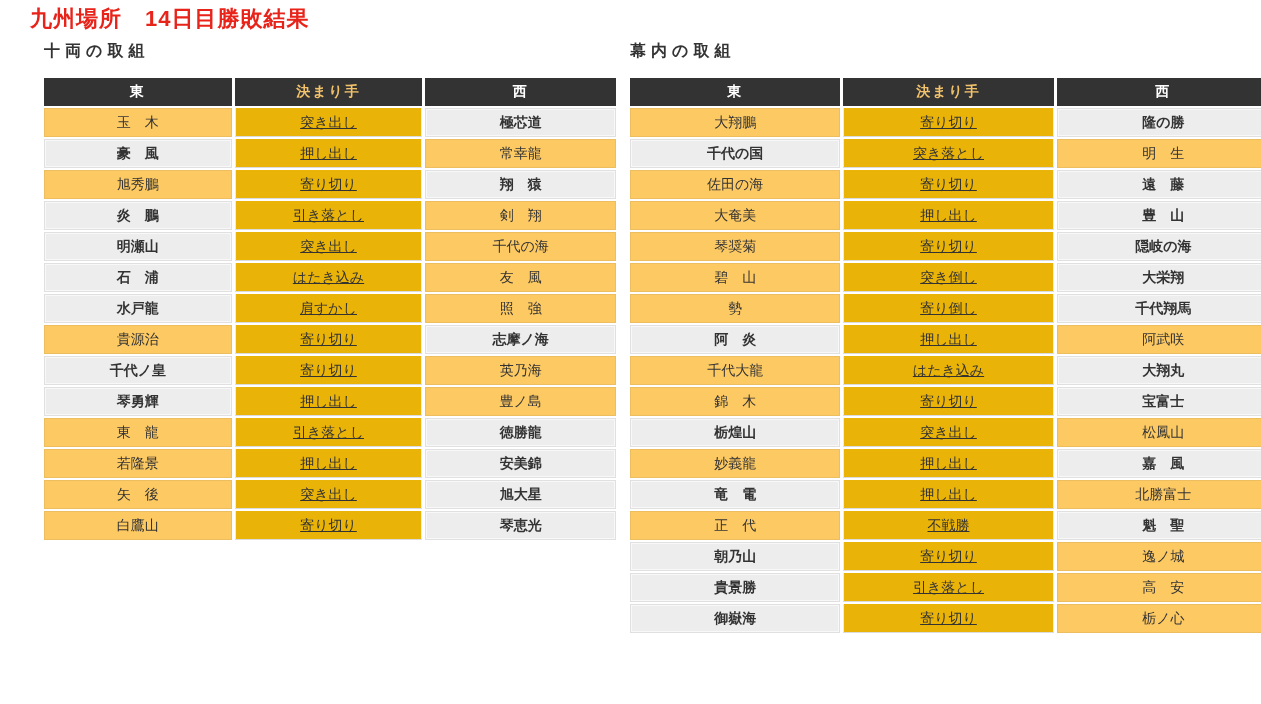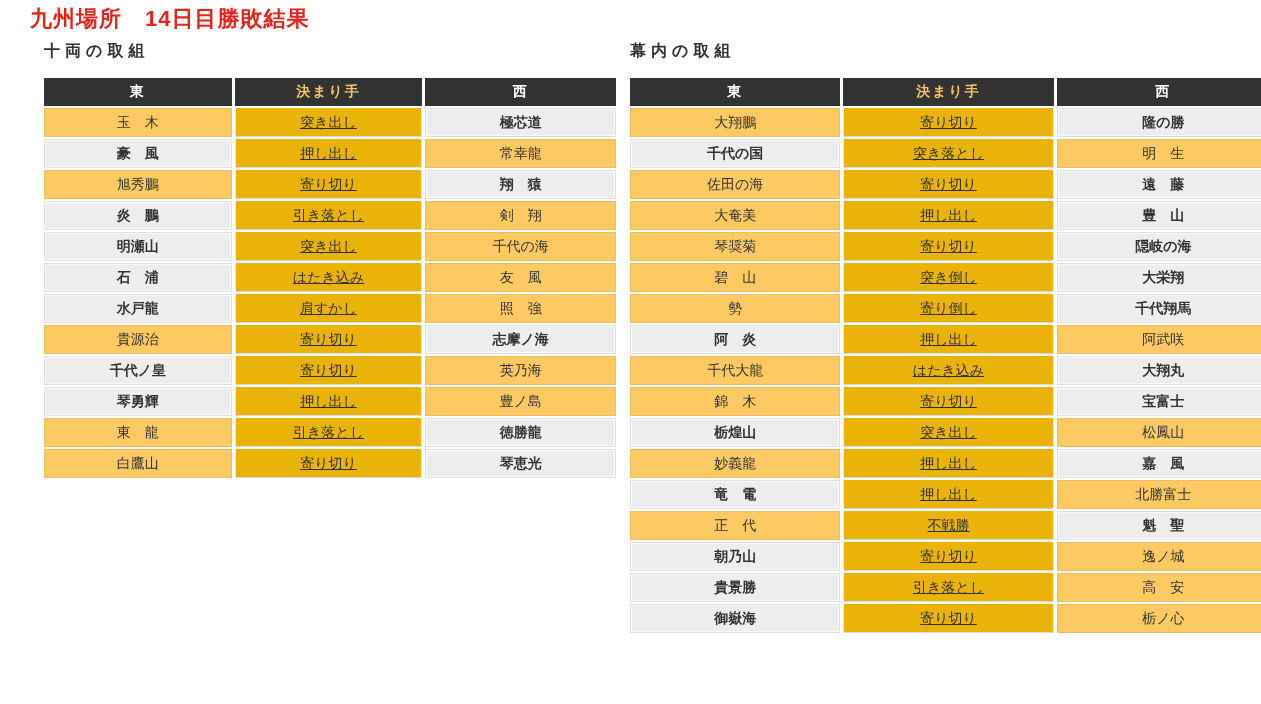--- a/index.html
+++ b/index.html
@@ -162,20 +162,30 @@
             <td class="col-east lose">琴勇輝</td>
             <td class="col-kimarite kimarite">押し出し</td>
             <td class="col-west win">豊ノ島</td>
           </tr>
           <tr>
             <td class="col-east win">東　龍</td>
             <td class="col-kimarite kimarite">引き落とし</td>
             <td class="col-west lose">徳勝龍</td>
           </tr>
           <tr>
+            <td class="col-east win">若隆景</td>
+            <td class="col-kimarite kimarite">押し出し</td>
+            <td class="col-west lose">安美錦</td>
+          </tr>
+          <tr>
+            <td class="col-east win">矢　後</td>
+            <td class="col-kimarite kimarite">突き出し</td>
+            <td class="col-west lose">旭大星</td>
+          </tr>
+          <tr>
             <td class="col-east win">白鷹山</td>
             <td class="col-kimarite kimarite">寄り切り</td>
             <td class="col-west lose">琴恵光</td>
           </tr>
         </tbody>
     </table>
   </div>
 
   <div class="section" id="sec-makuuchi">
     <h2 class="section-title">幕内の取組</h2>

